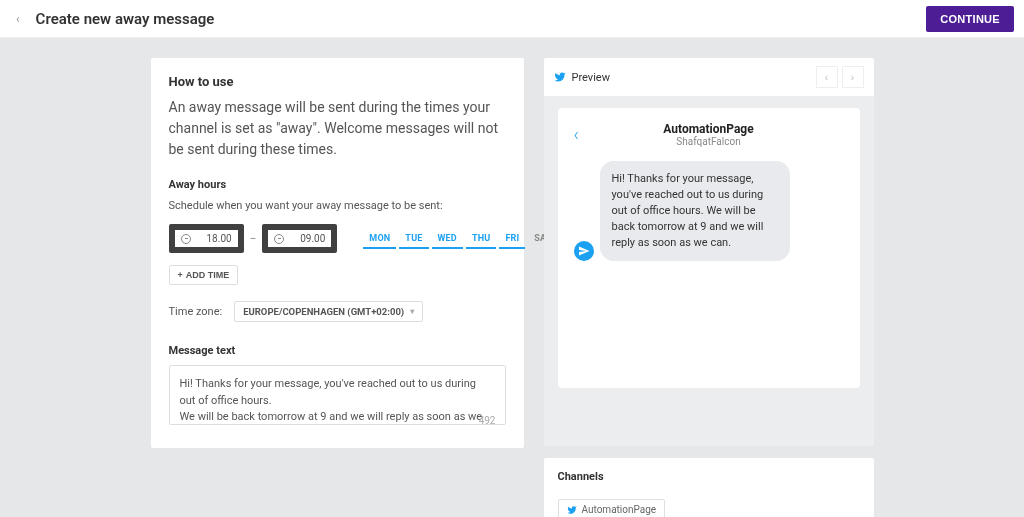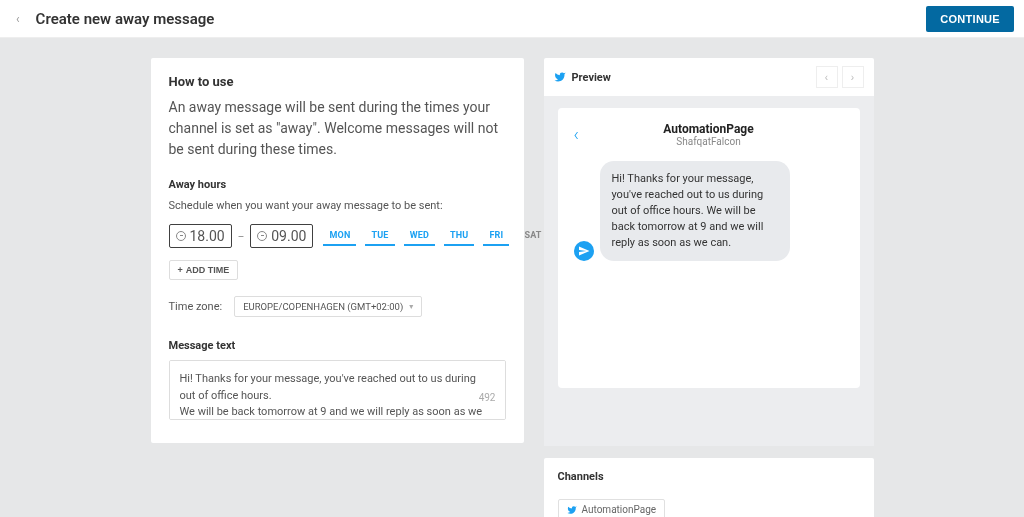--- a/index.html
+++ b/index.html
@@ -1,49 +1,49 @@
 <!DOCTYPE html>
 <html><head>
 <meta charset="utf-8">
 <style>
   * { box-sizing: border-box; margin: 0; padding: 0; }
   body { font-family: -apple-system, BlinkMacSystemFont, "Segoe UI", Roboto, Helvetica, Arial, sans-serif; background: #e6e7e8; color: #333; font-size: 12px; }
   .topbar { background: #fff; height: 38px; display: flex; align-items: center; justify-content: space-between; padding: 0 10px 0 10px; border-bottom: 1px solid #eee; }
   .topbar-left { display: flex; align-items: center; gap: 10px; }
   .back-chevron { color: #999; font-size: 12px; padding: 4px 6px; cursor: pointer; }
   .page-title { font-size: 15px; font-weight: 600; color: #333; }
-  .continue-btn { background: #0369a1; color: #fff; border: none; border-radius: 2px; padding: 7px 14px; font-size: 11px; font-weight: 600; letter-spacing: 0.3px; cursor: pointer; }
+  .continue-btn { background: #4c1d95; color: #fff; border: none; border-radius: 2px; padding: 7px 14px; font-size: 11px; font-weight: 600; letter-spacing: 0.3px; cursor: pointer; }
   .content { display: flex; gap: 20px; padding: 20px 0; justify-content: center; align-items: flex-start; }
   .card { background: #fff; border-radius: 2px; }
   .left-card { width: 373px; padding: 16px 18px 20px 18px; }
   .right-col { width: 330px; display: flex; flex-direction: column; gap: 12px; }
   .section-title { font-size: 11px; font-weight: 700; color: #333; margin-bottom: 8px; }
   .section-title.lg { font-size: 13px; }
   .desc { font-size: 14px; color: #555; line-height: 1.5; margin-bottom: 18px; }
   .desc2 { font-size: 11px; color: #555; margin-bottom: 12px; }
   .away-row { display: flex; align-items: center; gap: 6px; margin-bottom: 12px; flex-wrap: nowrap; }
-  .time-field { display: inline-flex; align-items: center; border: 1px solid #404040; border-radius: 2px; padding: 3px 6px; font-size: 14px; color: #555; gap: 4px; cursor: pointer; }
+  .time-field { display: inline-flex; align-items: center; border: 6px solid #404040; border-radius: 2px; padding: 3px 6px; font-size: 10px; color: #555; gap: 16px; cursor: pointer; }
   .clock-icon { width: 10px; height: 10px; border: 1px solid #888; border-radius: 50%; position: relative; }
   .clock-icon::after { content: ""; position: absolute; width: 3px; height: 1px; background: #888; top: 3px; left: 3px; }
   .dash { color: #888; font-size: 10px; }
-  .days { display: flex; gap: 9px; margin-left: 4px; }
+  .days { display: flex; gap: 3px; margin-left: 20px; }
   .day { font-size: 9px; font-weight: 700; padding: 4px 6px; color: #888; cursor: pointer; letter-spacing: 0.2px; }
   .day.active { color: #1ca1f2; border-bottom: 2px solid #1ca1f2; }
   .trash { color: #ccc; font-size: 11px; margin-left: 8px; cursor: pointer; }
   .add-time { display: inline-flex; align-items: center; border: 1px solid #ddd; background: #fff; border-radius: 2px; padding: 4px 8px; font-size: 9px; font-weight: 700; color: #555; cursor: pointer; gap: 3px; margin-bottom: 16px; }
   .tz-row { display: flex; align-items: center; gap: 12px; font-size: 11px; color: #555; margin-bottom: 22px; }
-  .tz-select { display: inline-flex; align-items: center; border: 1px solid #ddd; border-radius: 2px; padding: 4px 8px; font-size: 9.5px; font-weight: 400; color: #555; cursor: pointer; gap: 6px; }
+  .tz-select { display: inline-flex; align-items: center; border: 1px solid #ddd; border-radius: 2px; padding: 4px 8px; font-size: 9.5px; font-weight: 700; color: #555; cursor: pointer; gap: 6px; }
   .chev-down { font-size: 8px; color: #aaa; }
   .msg-text-wrap { position: relative; }
   .msg-text { width: 100%; border: 1px solid #ddd; border-radius: 2px; padding: 10px; font-size: 11px; color: #555; line-height: 1.5; resize: none; height: 60px; font-family: inherit; outline: none; }
-  .char-count { position: absolute; right: 10px; bottom: 20px; font-size: 10px; color: #aaa; }
+  .char-count { position: absolute; right: 10px; bottom: 2px; font-size: 10px; color: #aaa; }
   
   .preview-card { padding: 0; }
   .preview-head { display: flex; align-items: center; justify-content: space-between; padding: 8px 10px; }
-  .preview-head-left { display: flex; align-items: center; gap: 6px; font-size: 11px; font-weight: 700; color: #333; }
+  .preview-head-left { display: flex; align-items: center; gap: 6px; font-size: 11px; font-weight: 400; color: #333; }
   .twitter-icon { width: 12px; height: 12px; }
   .arrow-btn { width: 22px; height: 22px; border: 1px solid #eee; background: #fff; display: inline-flex; align-items: center; justify-content: center; font-size: 10px; color: #bbb; cursor: pointer; }
   .arrow-group { display: flex; gap: 4px; }
   .preview-body { background: #ecedef; padding: 12px 14px; min-height: 350px; }
   .phone { background: #fff; border-radius: 4px; padding: 14px 16px; min-height: 280px; }
   .phone-header { display: flex; align-items: center; margin-bottom: 14px; position: relative; }
   .phone-back { color: #1ca1f2; font-size: 18px; font-weight: 300; position: absolute; left: 0; cursor: pointer; }
   .phone-title-wrap { text-align: center; flex: 1; }
   .phone-title { font-size: 12px; font-weight: 700; color: #222; }
   .phone-sub { font-size: 10px; color: #888; }

